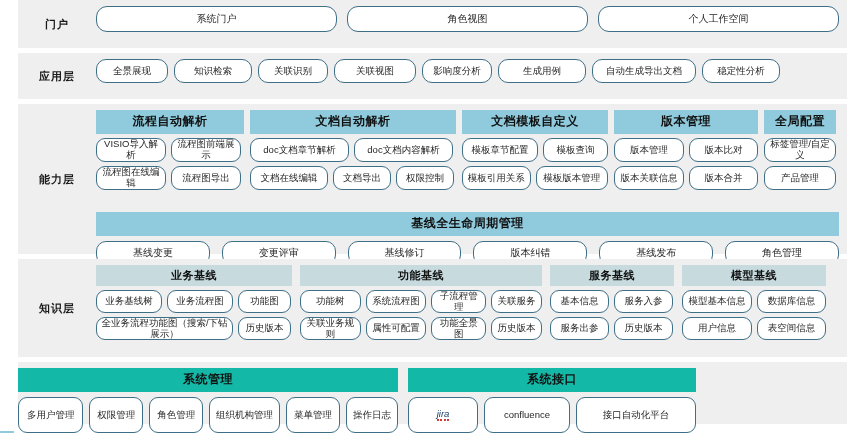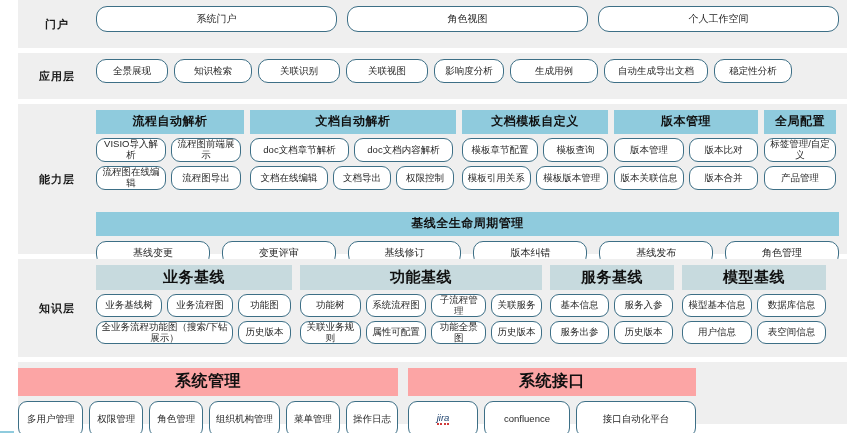--- a/index.html
+++ b/index.html
@@ -111,29 +111,29 @@
   .lifecycle .group-head { background: #8fcbdd; }
   .lifecycle-row { display: flex; gap: 12px; margin-top: 5px; }
   .lifecycle-row .pill { flex: 1 1 0; height: 24px; border-radius: 10px; font-size: 10px; }
 
   
   .know-groups { display: flex; gap: 8px; align-items: flex-start; }
   .know-group { display: flex; flex-direction: column; }
   .know-group .group-head {
     background: #c7dade;
     font-weight: bold;
-    font-size: 15px;
+    font-size: 11px;
     padding: 3px 0;
   }
   .know-group .pill { height: 23px; }
 
   
   .found-groups { display: flex; gap: 10px; align-items: flex-start; }
   .found-group { display: flex; flex-direction: column; }
-  .found-group .group-head { background: #fca5a5; font-size: 16px; }
+  .found-group .group-head { background: #14b8a6; font-size: 12px; }
   .found-row { display: flex; gap: 6px; margin-top: 5px; }
   .found-group .pill { height: 36px; padding: 2px 6px; }
   .jira-txt { color: #1a3f6b; font-style: italic; }
   .squiggle { border-bottom: 2px dotted #d03a3a; }
 
   .bottom-rule {
     position: absolute;
     left: 0; bottom: 0;
     width: 14px; height: 2px;
     background: #8fcbdd;
@@ -154,21 +154,21 @@
       </div>
     </div>
   </div>
 
   <div class="band" style="height:46px;">
     <div class="band-label">应用层</div>
     <div class="band-body">
       <div class="app-row">
         <div class="pill" style="width:72px">全景展现</div>
         <div class="pill" style="width:78px">知识检索</div>
-        <div class="pill" style="width:82px">关联识别</div>
+        <div class="pill" style="width:70px">关联识别</div>
         <div class="pill" style="width:82px">关联视图</div>
         <div class="pill" style="width:70px">影响度分析</div>
         <div class="pill" style="width:88px">生成用例</div>
         <div class="pill" style="width:104px">自动生成导出文档</div>
         <div class="pill" style="width:78px">稳定性分析</div>
       </div>
     </div>
   </div>
 
   <div class="band" style="height:150px;">

